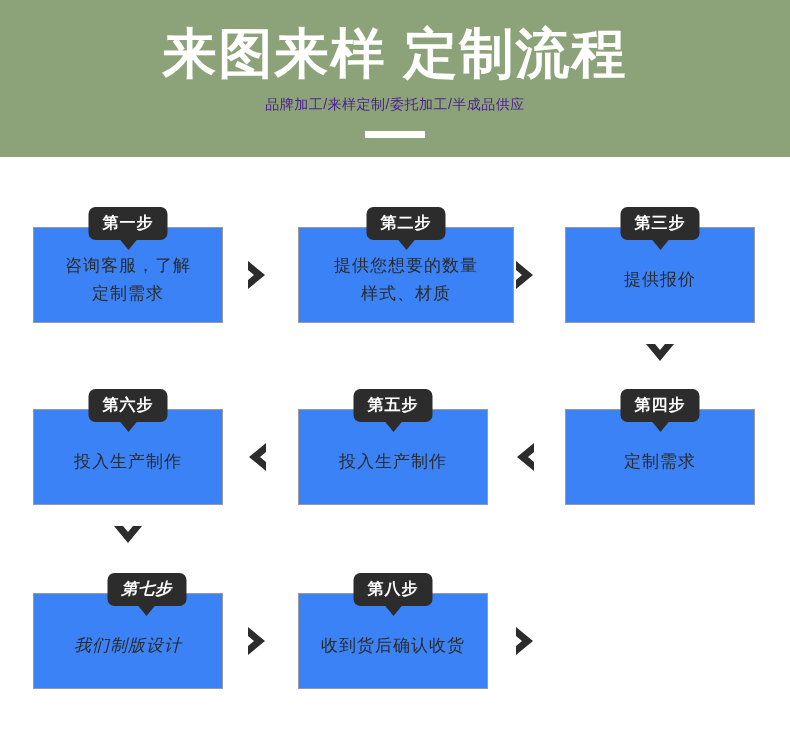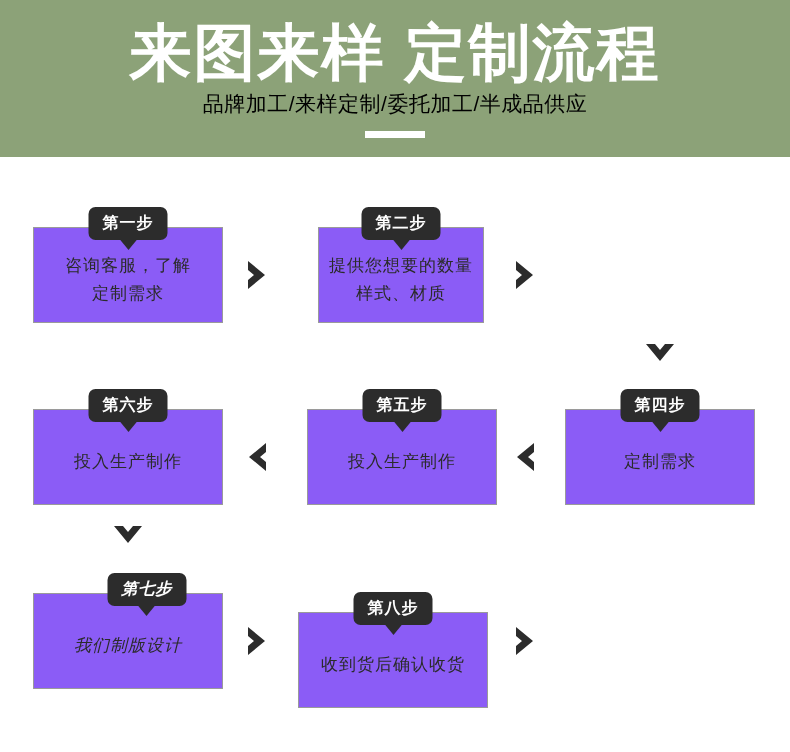--- a/index.html
+++ b/index.html
@@ -25,30 +25,30 @@
     background: #8ca278;
     display: flex;
     flex-direction: column;
     align-items: center;
     justify-content: flex-start;
     box-sizing: border-box;
     padding-top: 22px;
   }
   .banner-title {
     color: #ffffff;
-    font-size: 62px;
+    font-size: 54px;
     line-height: 62px;
     font-weight: bold;
     letter-spacing: 2px;
     white-space: pre;
     text-align: center;
   }
   .banner-subtitle {
-    color: #000000;
-    font-size: 21px;
+    color: #4c1d95;
+    font-size: 14px;
     line-height: 28px;
     margin-top: 6px;
     letter-spacing: 0.5px;
     text-align: center;
     white-space: pre;
   }
   .banner-rule {
     width: 60px;
     height: 7px;
     background: #ffffff;
@@ -61,21 +61,21 @@
     left: 0;
     top: 157px;
     width: 790px;
     height: 595px;
   }
 
   .step {
     position: absolute;
     box-sizing: border-box;
     border: 1px solid #9a9a9a;
-    background: #8b5cf6;
+    background: #3b82f6;
   }
   .step-body {
     position: absolute;
     left: 0;
     right: 0;
     top: 0;
     bottom: 0;
     display: flex;
     align-items: center;
     justify-content: center;
@@ -152,55 +152,61 @@
 定制需求</div>
     </div>
   </div>
 
   <div class="chev" style="left:235px; top:96px;">
     <svg viewBox="0 0 44 44" aria-hidden="true">
       <path d="M13 8 L30 22 L13 36 L13 27 L19 22 L13 17 Z" fill="currentColor"></path>
     </svg>
   </div>
 
-  <div class="step" style="left:298px; top:70px; width:166px; height:96px;margin-left:20px;">
+  <div class="step" style="left:298px; top:70px; width:216px; height:96px;">
     <div class="badge">第二步</div>
     <div class="step-body">
       <div class="step-text">提供您想要的数量
 样式、材质</div>
     </div>
   </div>
 
   <div class="chev" style="left:503px; top:96px;">
     <svg viewBox="0 0 44 44" aria-hidden="true">
       <path d="M13 8 L30 22 L13 36 L13 27 L19 22 L13 17 Z" fill="currentColor"></path>
     </svg>
   </div>
 
+  <div class="step" style="left:565px; top:70px; width:190px; height:96px;">
+    <div class="badge">第三步</div>
+    <div class="step-body">
+      <div class="step-text">提供报价</div>
+    </div>
+  </div>
 
   <div class="chev" style="left:638px; top:176px;">
     <svg viewBox="0 0 44 44" aria-hidden="true">
       <path d="M8 11 L22 28 L36 11 L27 11 L22 17 L17 11 Z" fill="currentColor"></path>
     </svg>
   </div>
 
   <div class="step" style="left:33px; top:252px; width:190px; height:96px;font-family:Liberation Serif, serif;">
     <div class="badge">第六步</div>
     <div class="step-body">
       <div class="step-text">投入生产制作</div>
     </div>
   </div>
 
   <div class="chev" style="left:235px; top:278px;">
     <svg viewBox="0 0 44 44" aria-hidden="true">
       <path d="M31 8 L14 22 L31 36 L31 27 L25 22 L31 17 Z" fill="currentColor"></path>
     </svg>
   </div>
 
-  <div class="step" style="left:307px; top:252px; width:190px; height:96px;">
+  <div class="step" style="left:298px; top:252px; width:190px; height:96px;">
     <div class="badge">第五步</div>
     <div class="step-body">
       <div class="step-text">投入生产制作</div>
     </div>
   </div>
 
   <div class="chev" style="left:503px; top:278px;">
     <svg viewBox="0 0 44 44" aria-hidden="true">
       <path d="M31 8 L14 22 L31 36 L31 27 L25 22 L31 17 Z" fill="currentColor"></path>
     </svg>
@@ -225,21 +231,21 @@
       <div class="step-text">我们制版设计</div>
     </div>
   </div>
 
   <div class="chev" style="left:235px; top:462px;">
     <svg viewBox="0 0 44 44" aria-hidden="true">
       <path d="M13 8 L30 22 L13 36 L13 27 L19 22 L13 17 Z" fill="currentColor"></path>
     </svg>
   </div>
 
-  <div class="step" style="left:298px; top:455px; width:190px; height:96px;">
+  <div class="step" style="left:298px; top:436px; width:190px; height:96px;">
     <div class="badge">第八步</div>
     <div class="step-body">
       <div class="step-text">收到货后确认收货</div>
     </div>
   </div>
 
   <div class="chev" style="left:503px; top:462px;">
     <svg viewBox="0 0 44 44" aria-hidden="true">
       <path d="M13 8 L30 22 L13 36 L13 27 L19 22 L13 17 Z" fill="currentColor"></path>
     </svg>

